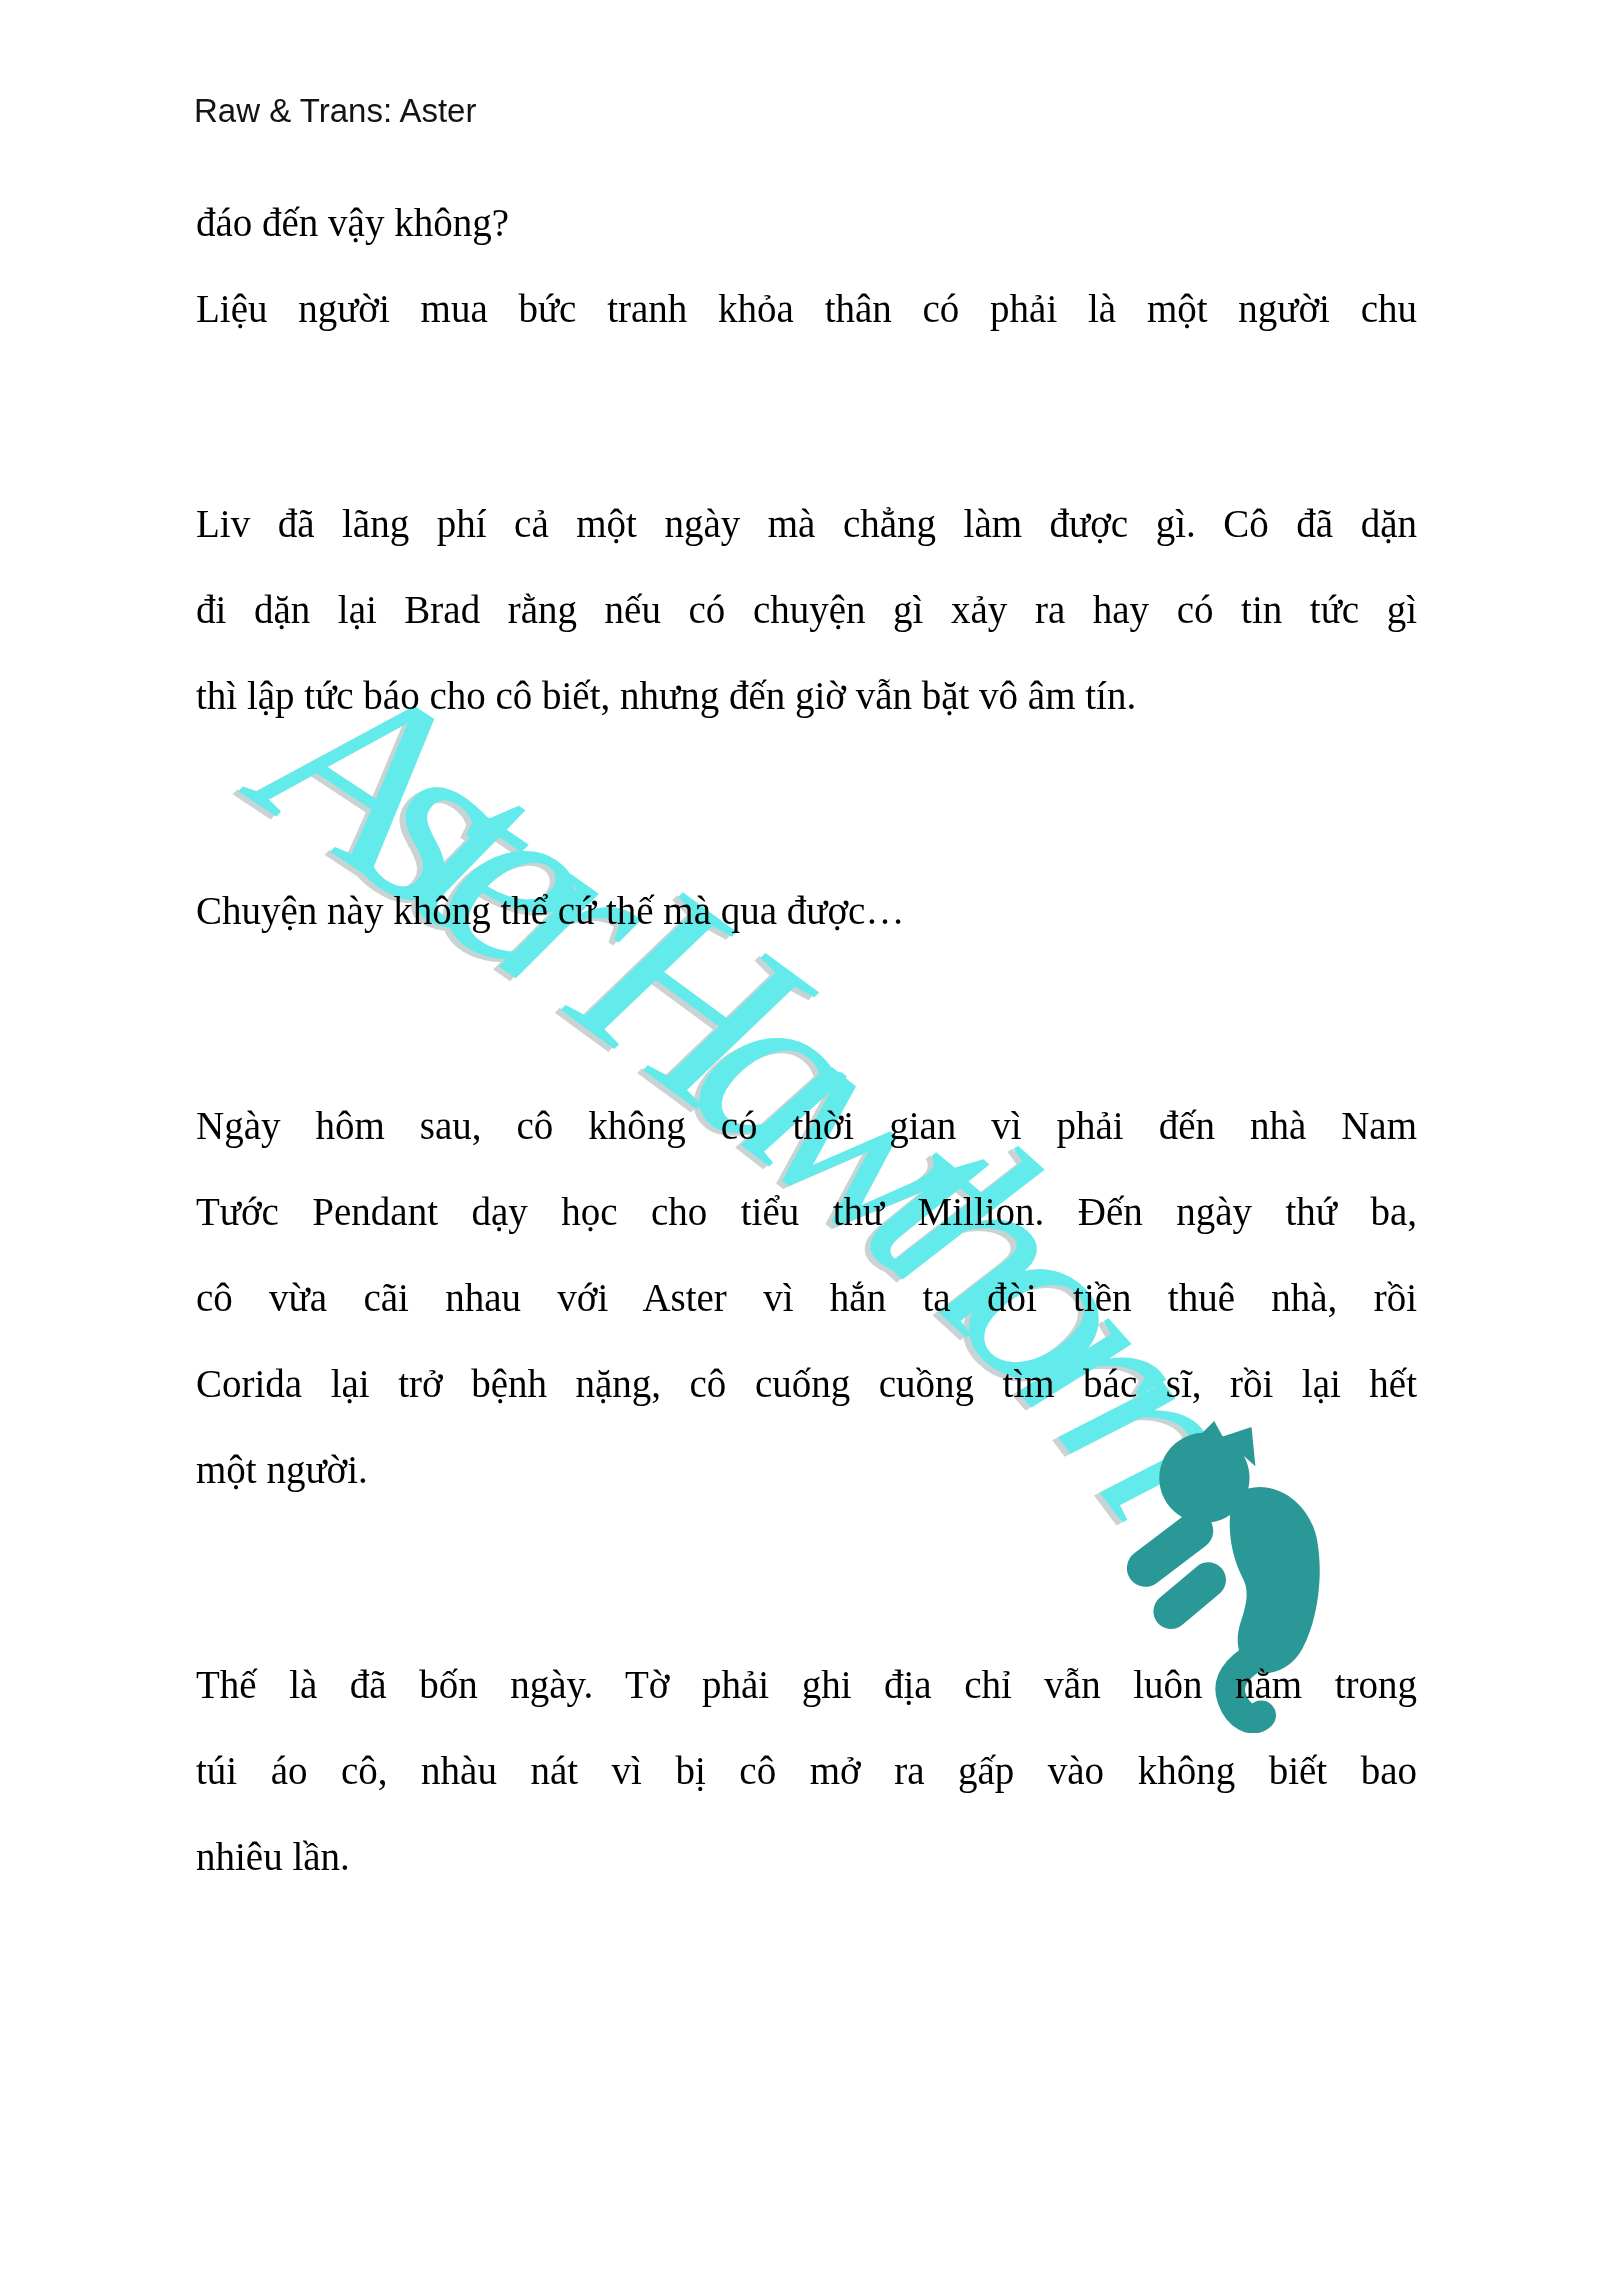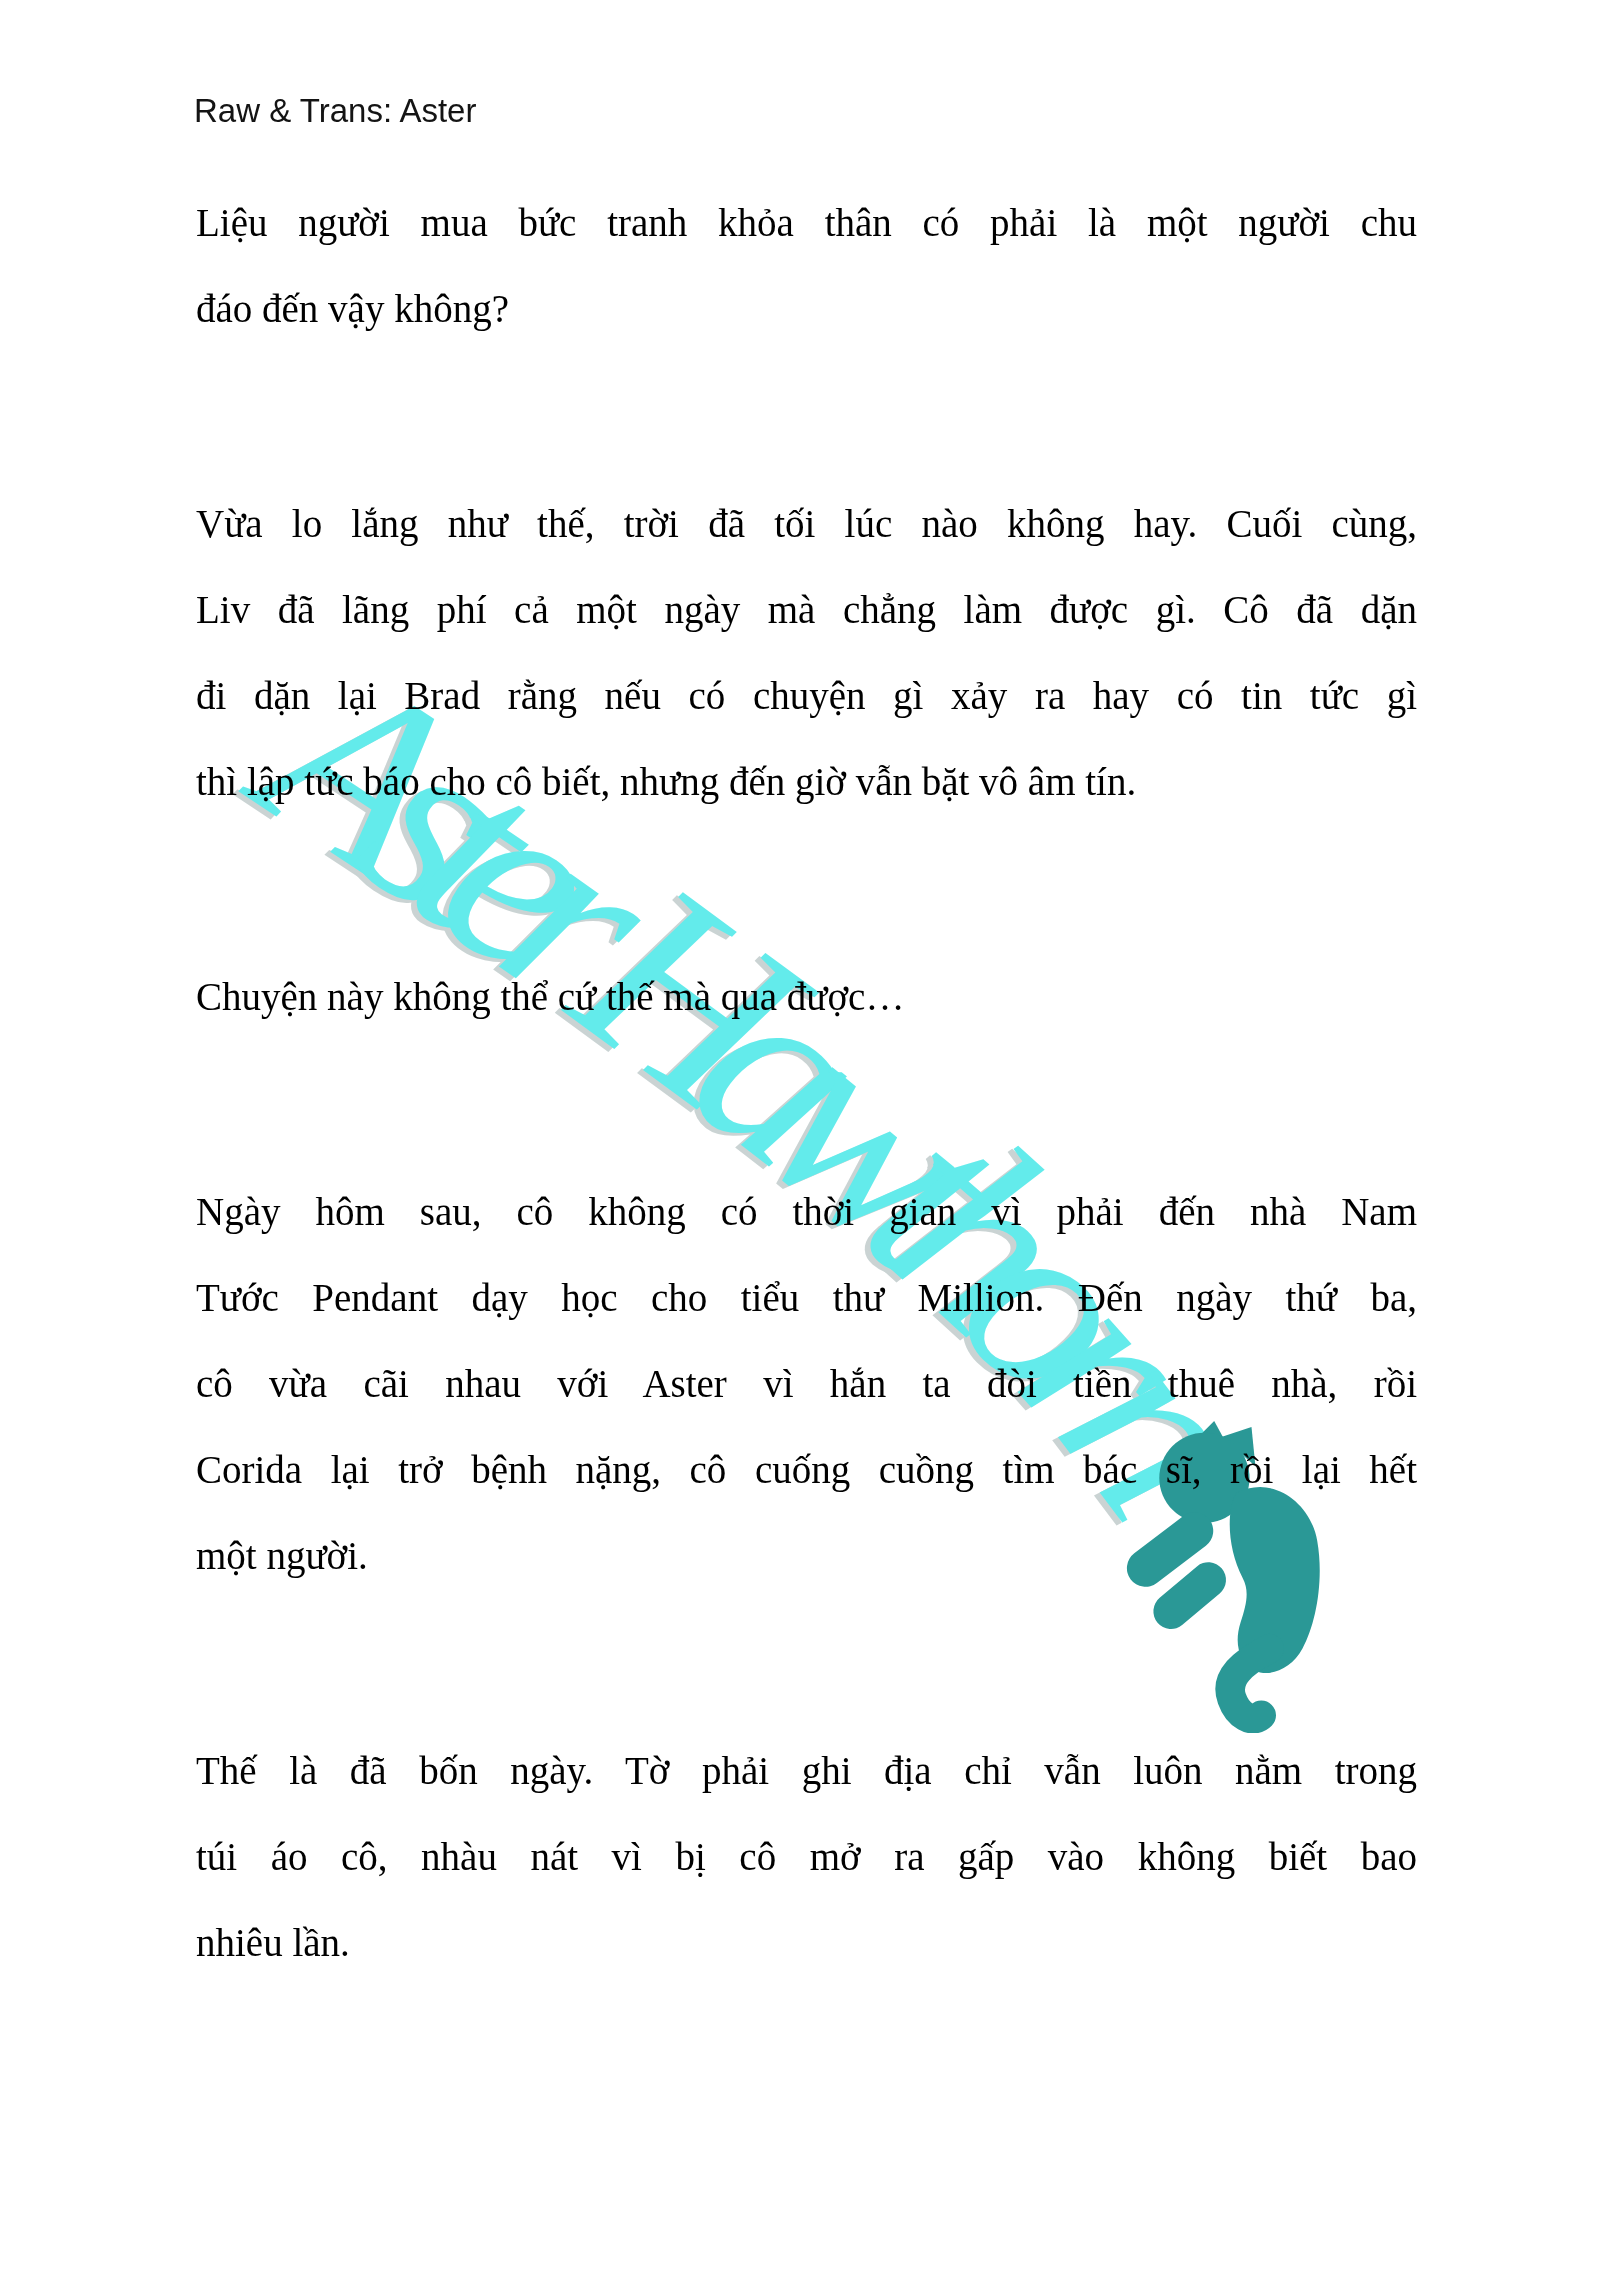--- a/index.html
+++ b/index.html
@@ -69,26 +69,25 @@
       <line x1="88" y1="164" x2="50" y2="196" stroke-width="36" stroke-linecap="round"></line>
       <path d="M150,234 C124,248 104,263 112,285 C118,302 133,311 142,302" stroke-width="30" stroke-linecap="round"></path>
     </g>
   </svg>
 
   <div class="header">Raw &amp; Trans: Aster</div>
 
   <div class="body-text">
 
     <div class="para">
+      <div class="line lline">đáo đến vậy không?</div>
       <div class="line jline">Liệu người mua bức tranh khỏa thân có phải là một người chu</div>
-      <div class="line lline">đáo đến vậy không?</div>
     </div>
 
     <div class="para">
-      <div class="line jline">Vừa lo lắng như thế, trời đã tối lúc nào không hay. Cuối cùng,</div>
       <div class="line jline">Liv đã lãng phí cả một ngày mà chẳng làm được gì. Cô đã dặn</div>
       <div class="line jline">đi dặn lại Brad rằng nếu có chuyện gì xảy ra hay có tin tức gì</div>
       <div class="line lline">thì lập tức báo cho cô biết, nhưng đến giờ vẫn bặt vô âm tín.</div>
     </div>
 
     <div class="para">
       <div class="line lline">Chuyện này không thể cứ thế mà qua được…</div>
     </div>
 
     <div class="para">

